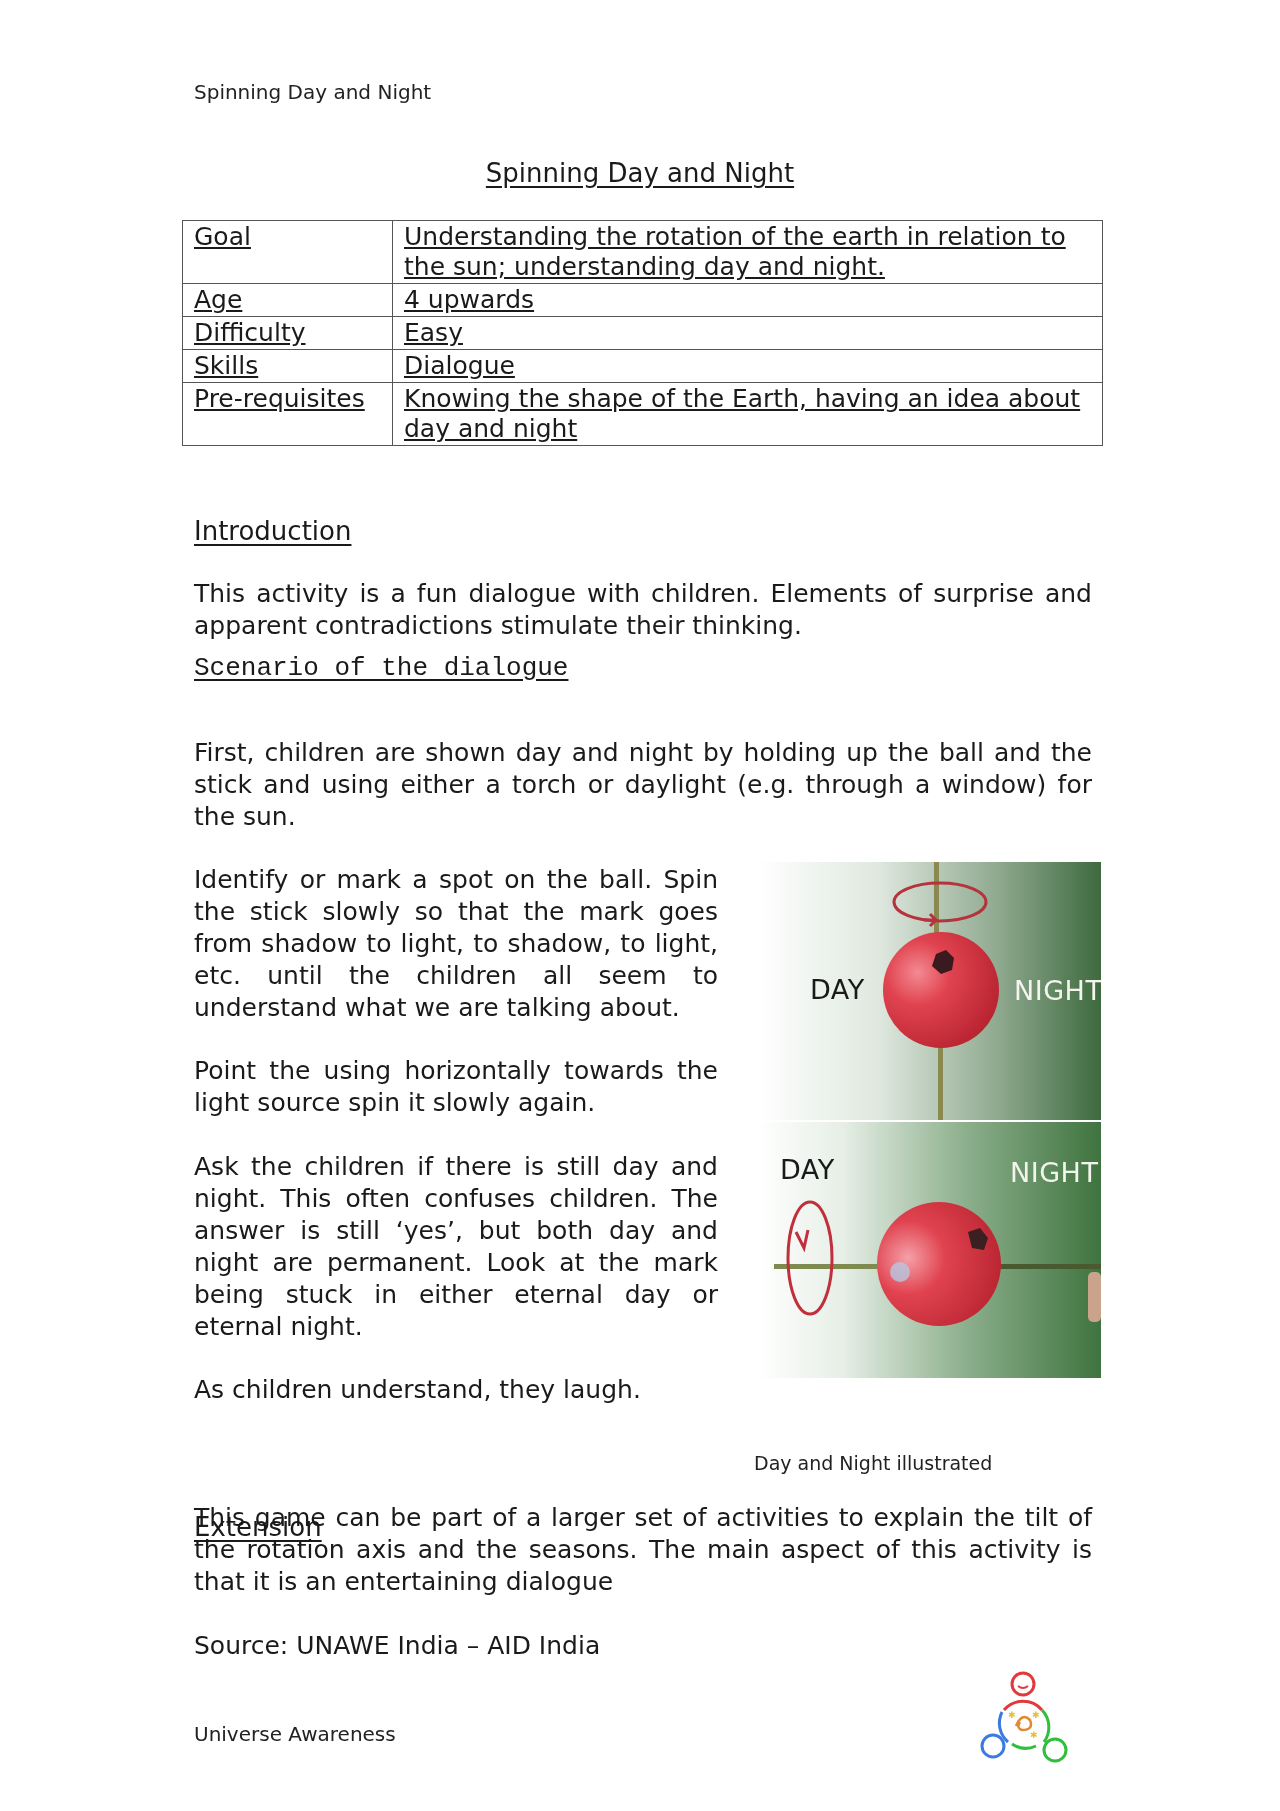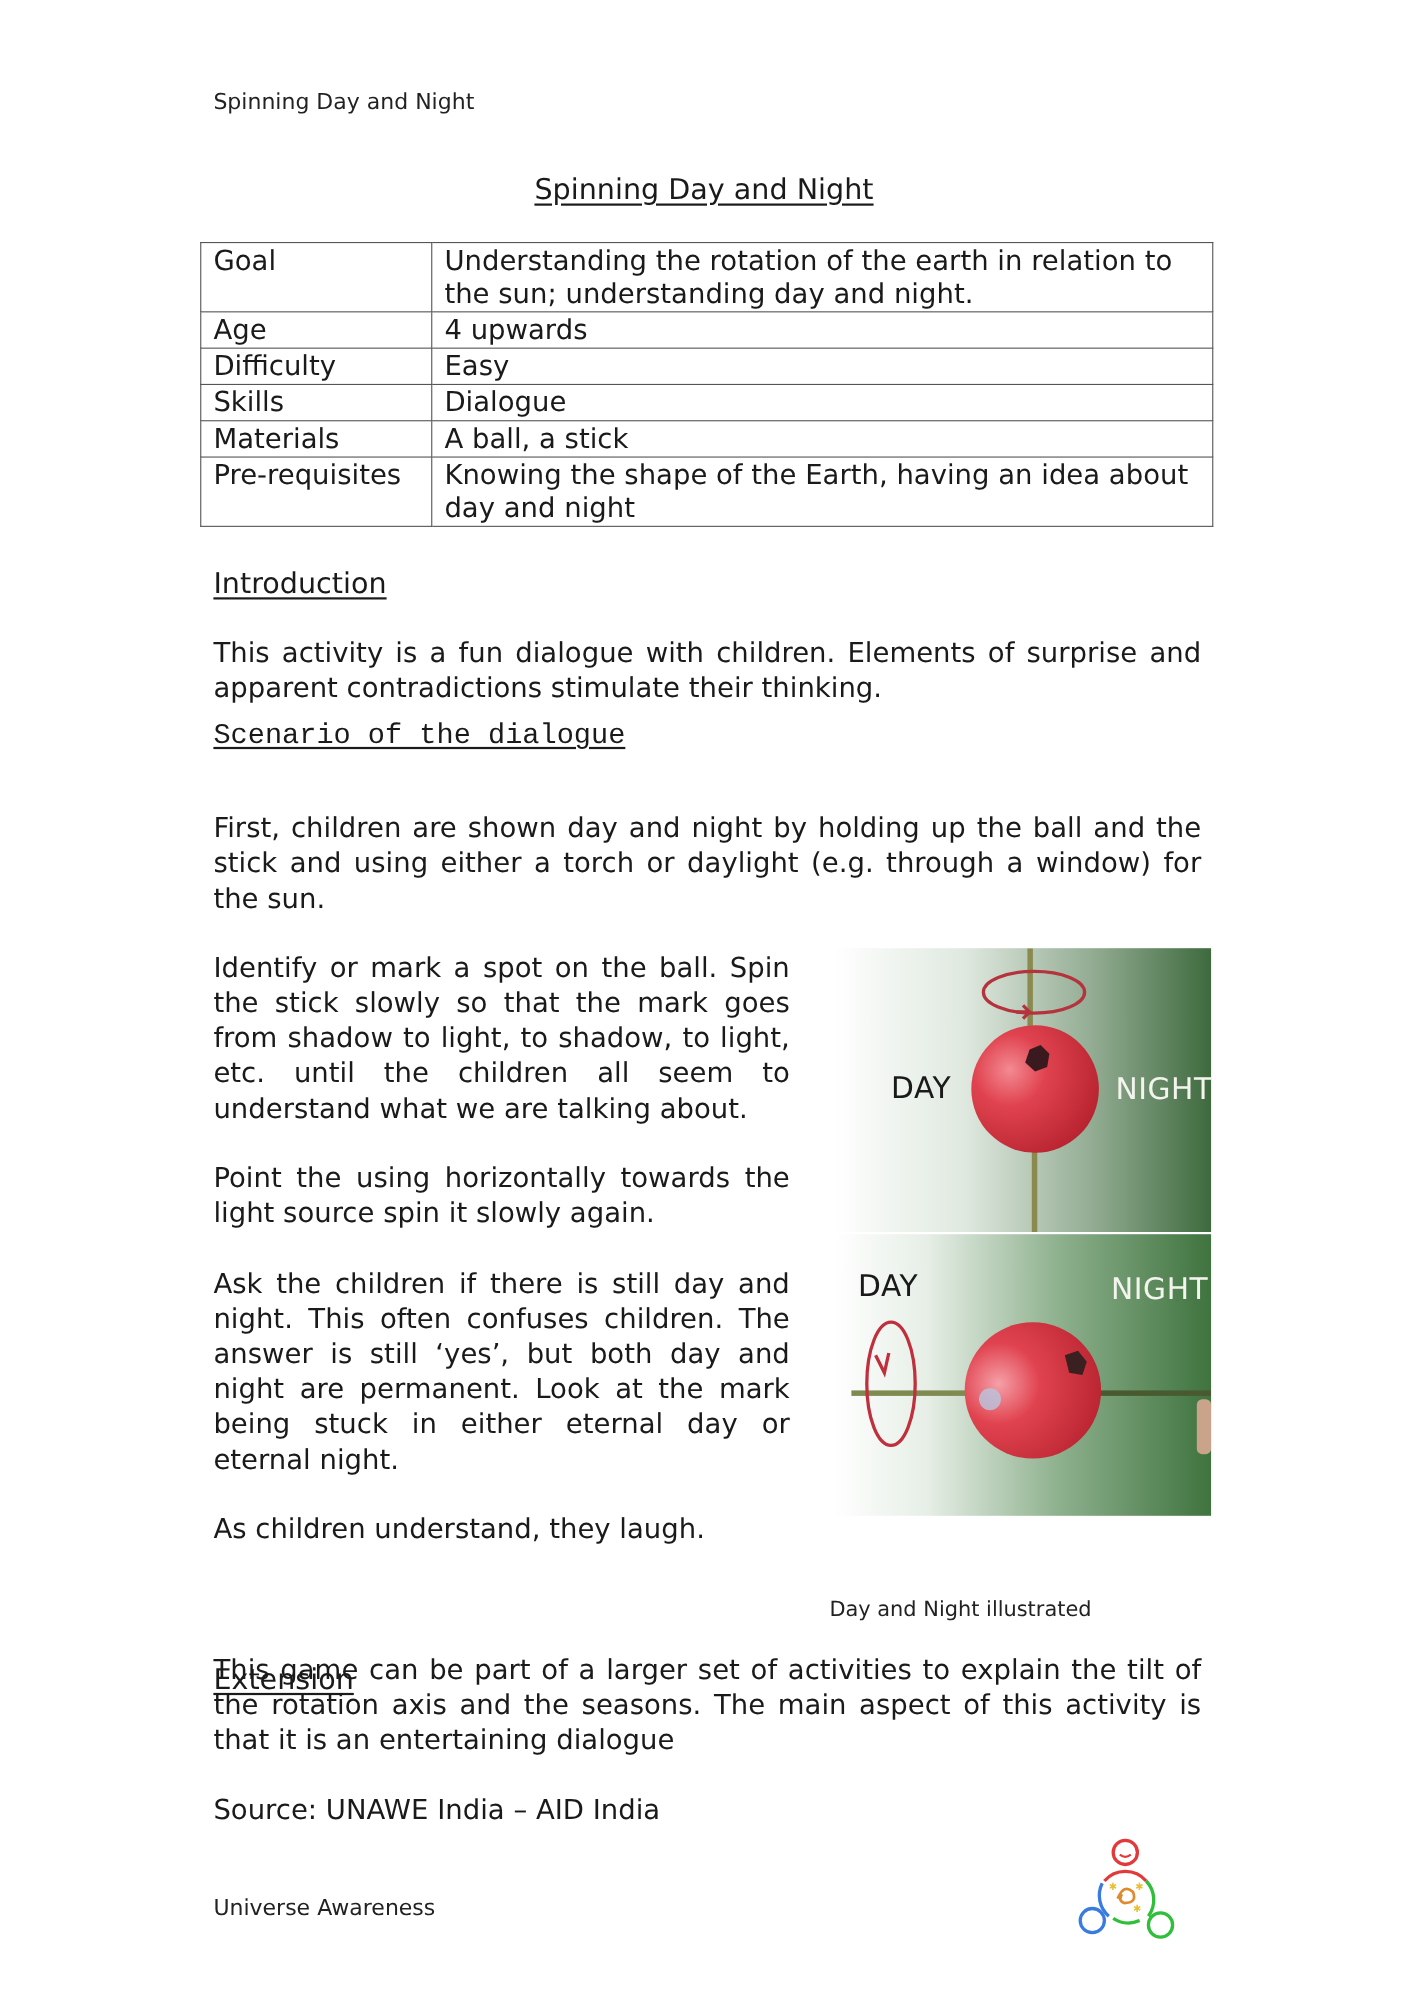--- a/index.html
+++ b/index.html
@@ -3,21 +3,21 @@
 <meta charset="utf-8">
 <style>
   html, body { margin: 0; padding: 0; background: #ffffff; }
   body { width: 1280px; height: 1811px; position: relative; overflow: hidden;
          font-family: "DejaVu Sans", sans-serif; color: #1a1a1a; }
   .abs { position: absolute; }
   .running-header { left: 194px; top: 80px; font-size: 20px; color: #222; }
   .doc-title { left: 0; width: 1280px; top: 158px; text-align: center; font-size: 26px;
                text-decoration: underline; text-underline-offset: 4px; }
   table.info { position: absolute; left: 182px; top: 220px; width: 921px; border-collapse: collapse;
-               font-size: 25px; line-height: 30px; }
+               font-size: 25px; line-height: 30px; text-decoration: underline; }
   table.info td { border: 1.5px solid #555; padding: 1px 10px 1px 11px; vertical-align: top; }
   table.info td.k { width: 188px; }
   .h { font-size: 26px; text-decoration: underline; text-underline-offset: 4px; left: 194px; }
   .para { font-size: 25px; line-height: 32px; text-align: justify; left: 194px; }
   .full { width: 898px; }
   .col { width: 524px; }
   .figure { left: 758px; top: 862px; width: 343px; height: 611px; }
   .panel { position: absolute; left: 0; width: 343px; overflow: hidden; }
   .panel1 { top: 0; height: 258px;
             background: linear-gradient(90deg, #ffffff 0%, #dfe8df 35%, #8fa98f 70%, #3e6a3e 100%); }
@@ -45,24 +45,20 @@
     <td class="k">Age</td>
     <td>4 upwards</td>
   </tr>
   <tr>
     <td class="k">Difficulty</td>
     <td>Easy</td>
   </tr>
   <tr>
     <td class="k">Skills</td>
     <td>Dialogue</td>
-  </tr>
-  <tr>
-    <td class="k">Materials</td>
-    <td>A ball, a stick</td>
   </tr>
   <tr>
     <td class="k">Pre-requisites</td>
     <td>Knowing the shape of the Earth, having an idea about day and night</td>
   </tr>
 </tbody>
   </table>
 
 <div class="abs h" style="top:516px;">Introduction</div>
 <div class="abs para full" style="top:578px;">This activity is a fun dialogue with children. Elements of surprise and apparent contradictions stimulate their thinking.</div>

